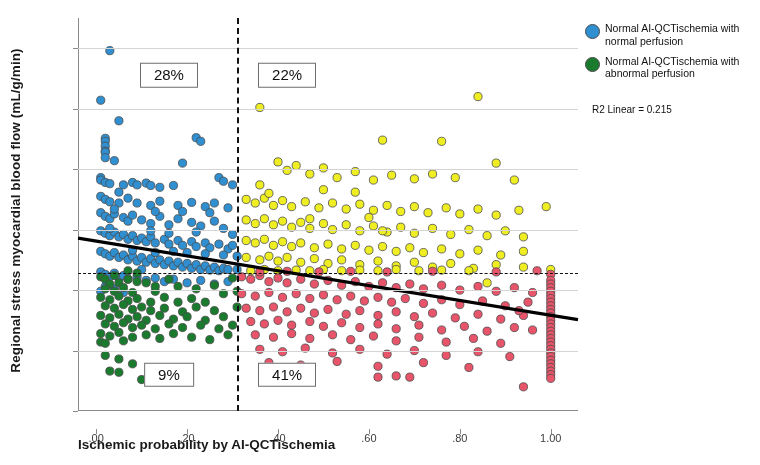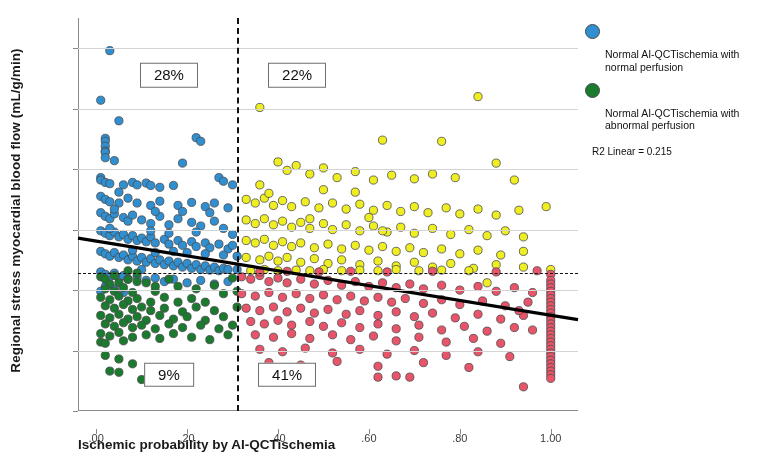--- a/index.html
+++ b/index.html
@@ -36,22 +36,22 @@
     font-size:15px;color:#111;padding:3px 13px;
     transform:translate(-50%,-50%);text-align:center;line-height:1.1;
   }
 
   svg.pts{position:absolute;left:0;top:0;width:500px;height:393px;overflow:visible;}
   .regline{stroke:#000;stroke-width:3.2;fill:none;stroke-linecap:butt;}
 
   #legend{position:absolute;left:592px;top:22px;width:166px;}
   .leg-row{display:flex;align-items:flex-start;margin-bottom:7px;}
   .leg-dot{flex:0 0 auto;width:13px;height:13px;border-radius:50%;border:1px solid #4a4a4a;margin-right:5px;margin-top:2px;margin-left:-7px;}
-  .leg-text{font-size:10.5px;color:#111;line-height:1.22;margin-top:26px;}
-  #r2{margin-top:14px;font-size:10px;color:#111;}
+  .leg-text{font-size:10.5px;color:#111;line-height:1.22;}
+  #r2{margin-top:24px;font-size:10px;color:#111;}
 </style>
 </head>
 <body>
 
 <div id="root">
 
   <div class="ylabel">
     <span>Regional stress myocardial blood flow (mL/g/min)</span>
   </div>
 
@@ -591,21 +591,21 @@
       <div class="xtick" style="left: 200px;">.40</div>
       <div class="xtickmark" style="left: 290.909px;"></div>
       <div class="xtick" style="left: 290.909px;">.60</div>
       <div class="xtickmark" style="left: 381.818px;"></div>
       <div class="xtick" style="left: 381.818px;">.80</div>
       <div class="xtickmark" style="left: 472.727px;"></div>
       <div class="xtick" style="left: 472.727px;">1.00</div>
       <div class="vline" style="left: 159.091px;"></div>
       <div class="hline" style="top: 254.543px;"></div>
       <div class="pctbox" style="left: 90.9091px; top: 57.4385px;">28%</div>
-      <div class="pctbox" style="left: 209.091px; top: 57.4385px; margin-left: 10px;">22%</div>
+      <div class="pctbox" style="left: 209.091px; top: 57.4385px;">22%</div>
       <div class="pctbox" style="left: 90.9091px; top: 356.723px;">9%</div>
       <div class="pctbox" style="left: 209.091px; top: 356.723px;">41%</div>
     </div>
 
   <div class="xlabel">Ischemic probability by AI-QCTischemia</div>
 
   <div id="legend">
     <div class="leg-row">
       <span class="leg-dot" style="background: rgb(47, 143, 208);"></span>
       <span class="leg-text">Normal AI-QCTischemia with normal perfusion</span>

